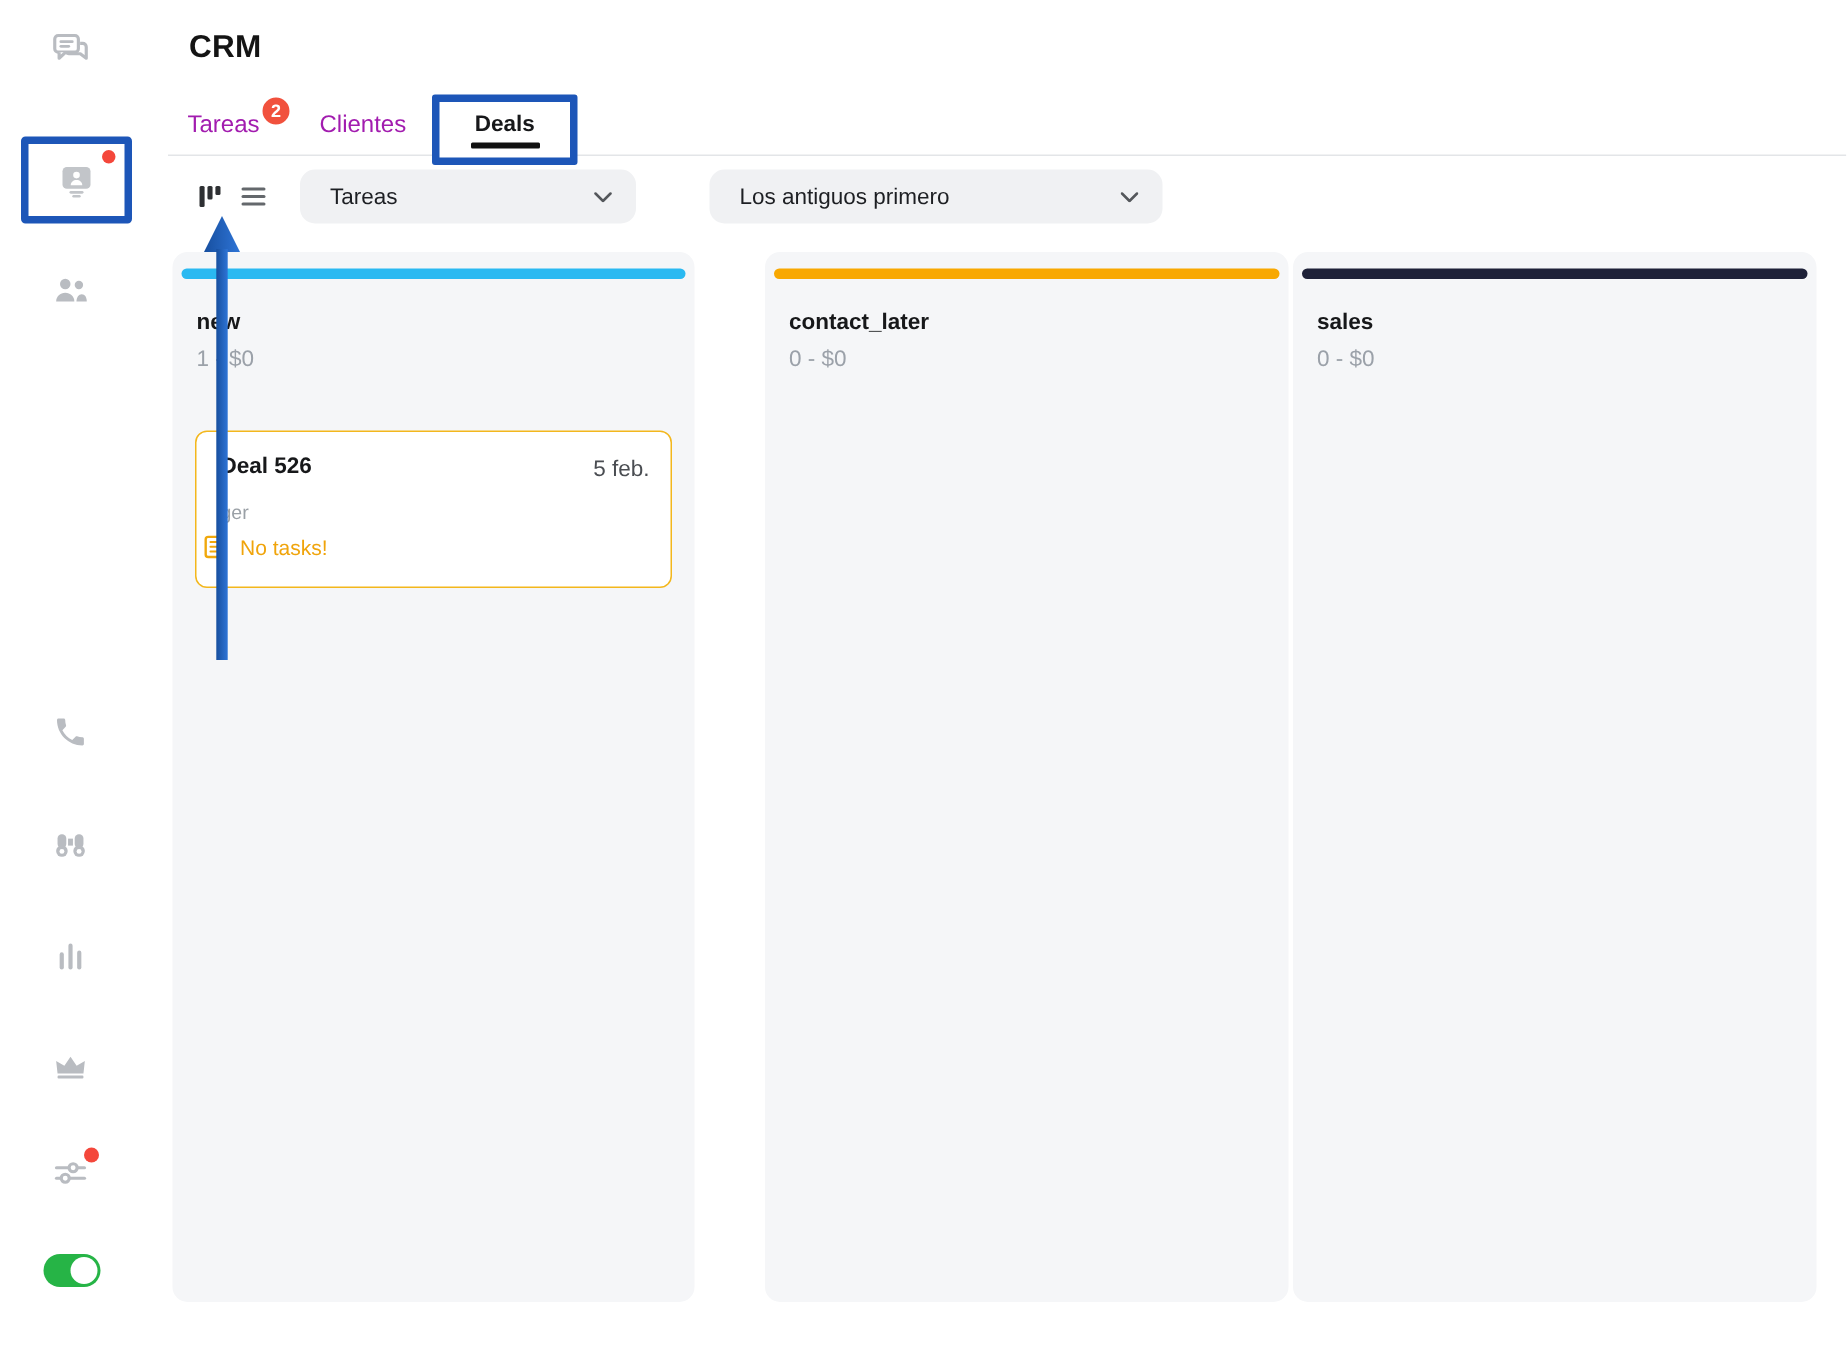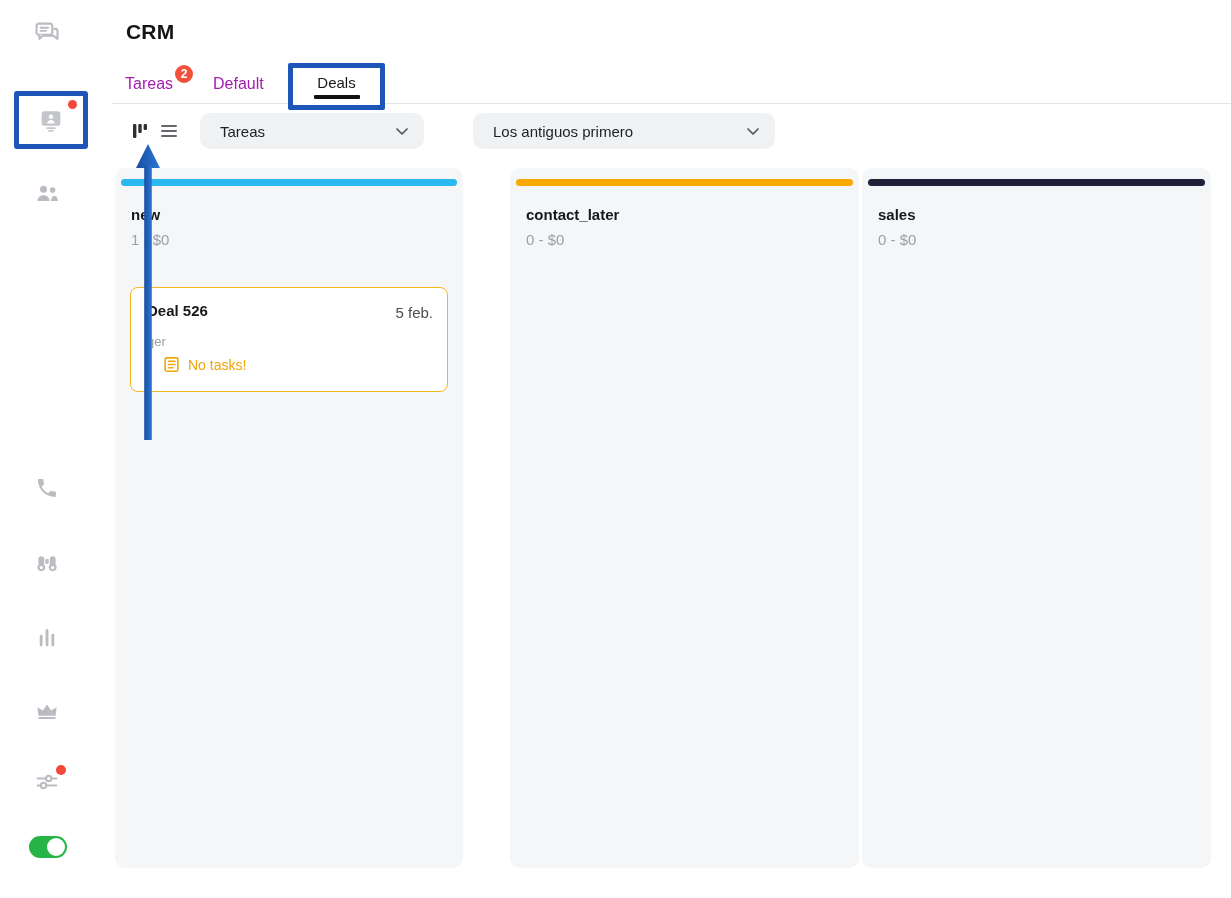--- a/index.html
+++ b/index.html
@@ -34,21 +34,21 @@
     position:absolute; left:173px; top:63px; width:22px; height:22px; border-radius:50%;
     background:#f1513d; border:2px solid #fff; color:#fff; font-size:12px; font-weight:700;
     display:flex; align-items:center; justify-content:center;
   }
   .deals-box {
     position:absolute; left:288px; top:63px; width:97px; height:47px;
     border:5px solid #1d56b8; border-radius:2px; background:#fff; z-index:6;
     display:flex; flex-direction:column; align-items:center; justify-content:center;
     cursor:pointer;
   }
-  .deals-box .lbl { font-size:15px; font-weight:400; color:#17181a; }
+  .deals-box .lbl { font-size:15px; font-weight:700; color:#17181a; }
   .deals-box .underline { width:46px; height:4px; background:#111; border-radius:1px; margin-top:4px; }
   .hdr-divider { position:absolute; left:112px; top:103px; width:1119px; height:1px; background:#e3e5e8; }
 
   
   .view-btn { position:absolute; top:121px; width:22px; height:20px; display:flex; align-items:center; justify-content:center; cursor:pointer; }
   .dd {
     position:absolute; top:113px; height:36px; background:#f0f1f3; border-radius:10px;
     display:flex; align-items:center; justify-content:space-between;
     padding:0 16px 0 20px; cursor:pointer;
   }
@@ -60,21 +60,21 @@
   .col .col-name { position:absolute; left:16px; top:38px; font-size:15px; font-weight:600; color:#17181a; }
   .col .col-stats { position:absolute; left:16px; top:63px; font-size:15px; color:#9ba1a9; }
 
   .deal-card {
     position:absolute; left:15px; top:119px; width:318px; height:105px;
     background:#fff; border:1.5px solid #f3b71d; border-radius:8px; cursor:pointer;
   }
   .deal-card .title { position:absolute; left:16px; top:14px; font-size:15px; font-weight:700; color:#17181a; }
   .deal-card .date  { position:absolute; right:14px; top:16px; font-size:15px; color:#4a4d52; }
   .deal-card .contact { position:absolute; left:16px; top:46px; font-size:13px; color:#9aa0a6; }
-  .deal-card .task-row { position:absolute; left:32px; top:68px; display:flex; align-items:center; gap:8px; }
+  .deal-card .task-row { position:absolute; left:4px; top:68px; display:flex; align-items:center; gap:8px; }
   .deal-card .task-row .warn { font-size:14px; font-weight:500; color:#f0a40b; }
 
   
   .arrow-svg { position:absolute; left:126px; top:140px; z-index:8; pointer-events:none; }
   .callout {
     position:absolute; left:124px; top:450px; z-index:8; font-size:17.5px; font-weight:800;
     color:#14519f; letter-spacing:.1px;
     text-shadow:-1px -1px 0 #fff, 1px -1px 0 #fff, -1px 1px 0 #fff, 1px 1px 0 #fff, 0 2px 2px rgba(40,60,90,.25);
   }
 </style>
@@ -161,21 +161,21 @@
   <div class="toggle">
     <div class="knob"></div>
   </div>
 
   <div class="page-title">CRM</div>
 
   <div class="hdr-divider"></div>
 
   <div class="tab" style="left:125px;">Tareas</div>
   <div class="tab-badge">2</div>
-  <div class="tab" style="left:213px;">Default</div>
+  <div class="tab" style="left:213px;">Clientes</div>
 
   <div class="deals-box">
     <div class="lbl">Deals</div>
     <div class="underline"></div>
   </div>
 
   <div class="view-btn" style="left:129px;">
     <svg width="18" height="18" viewBox="0 0 18 18">
       <rect x="2" y="2" width="3.4" height="14" rx="1" fill="#2e3033"></rect>
       <rect x="7.3" y="2" width="3.4" height="9" rx="1" fill="#2e3033"></rect>

